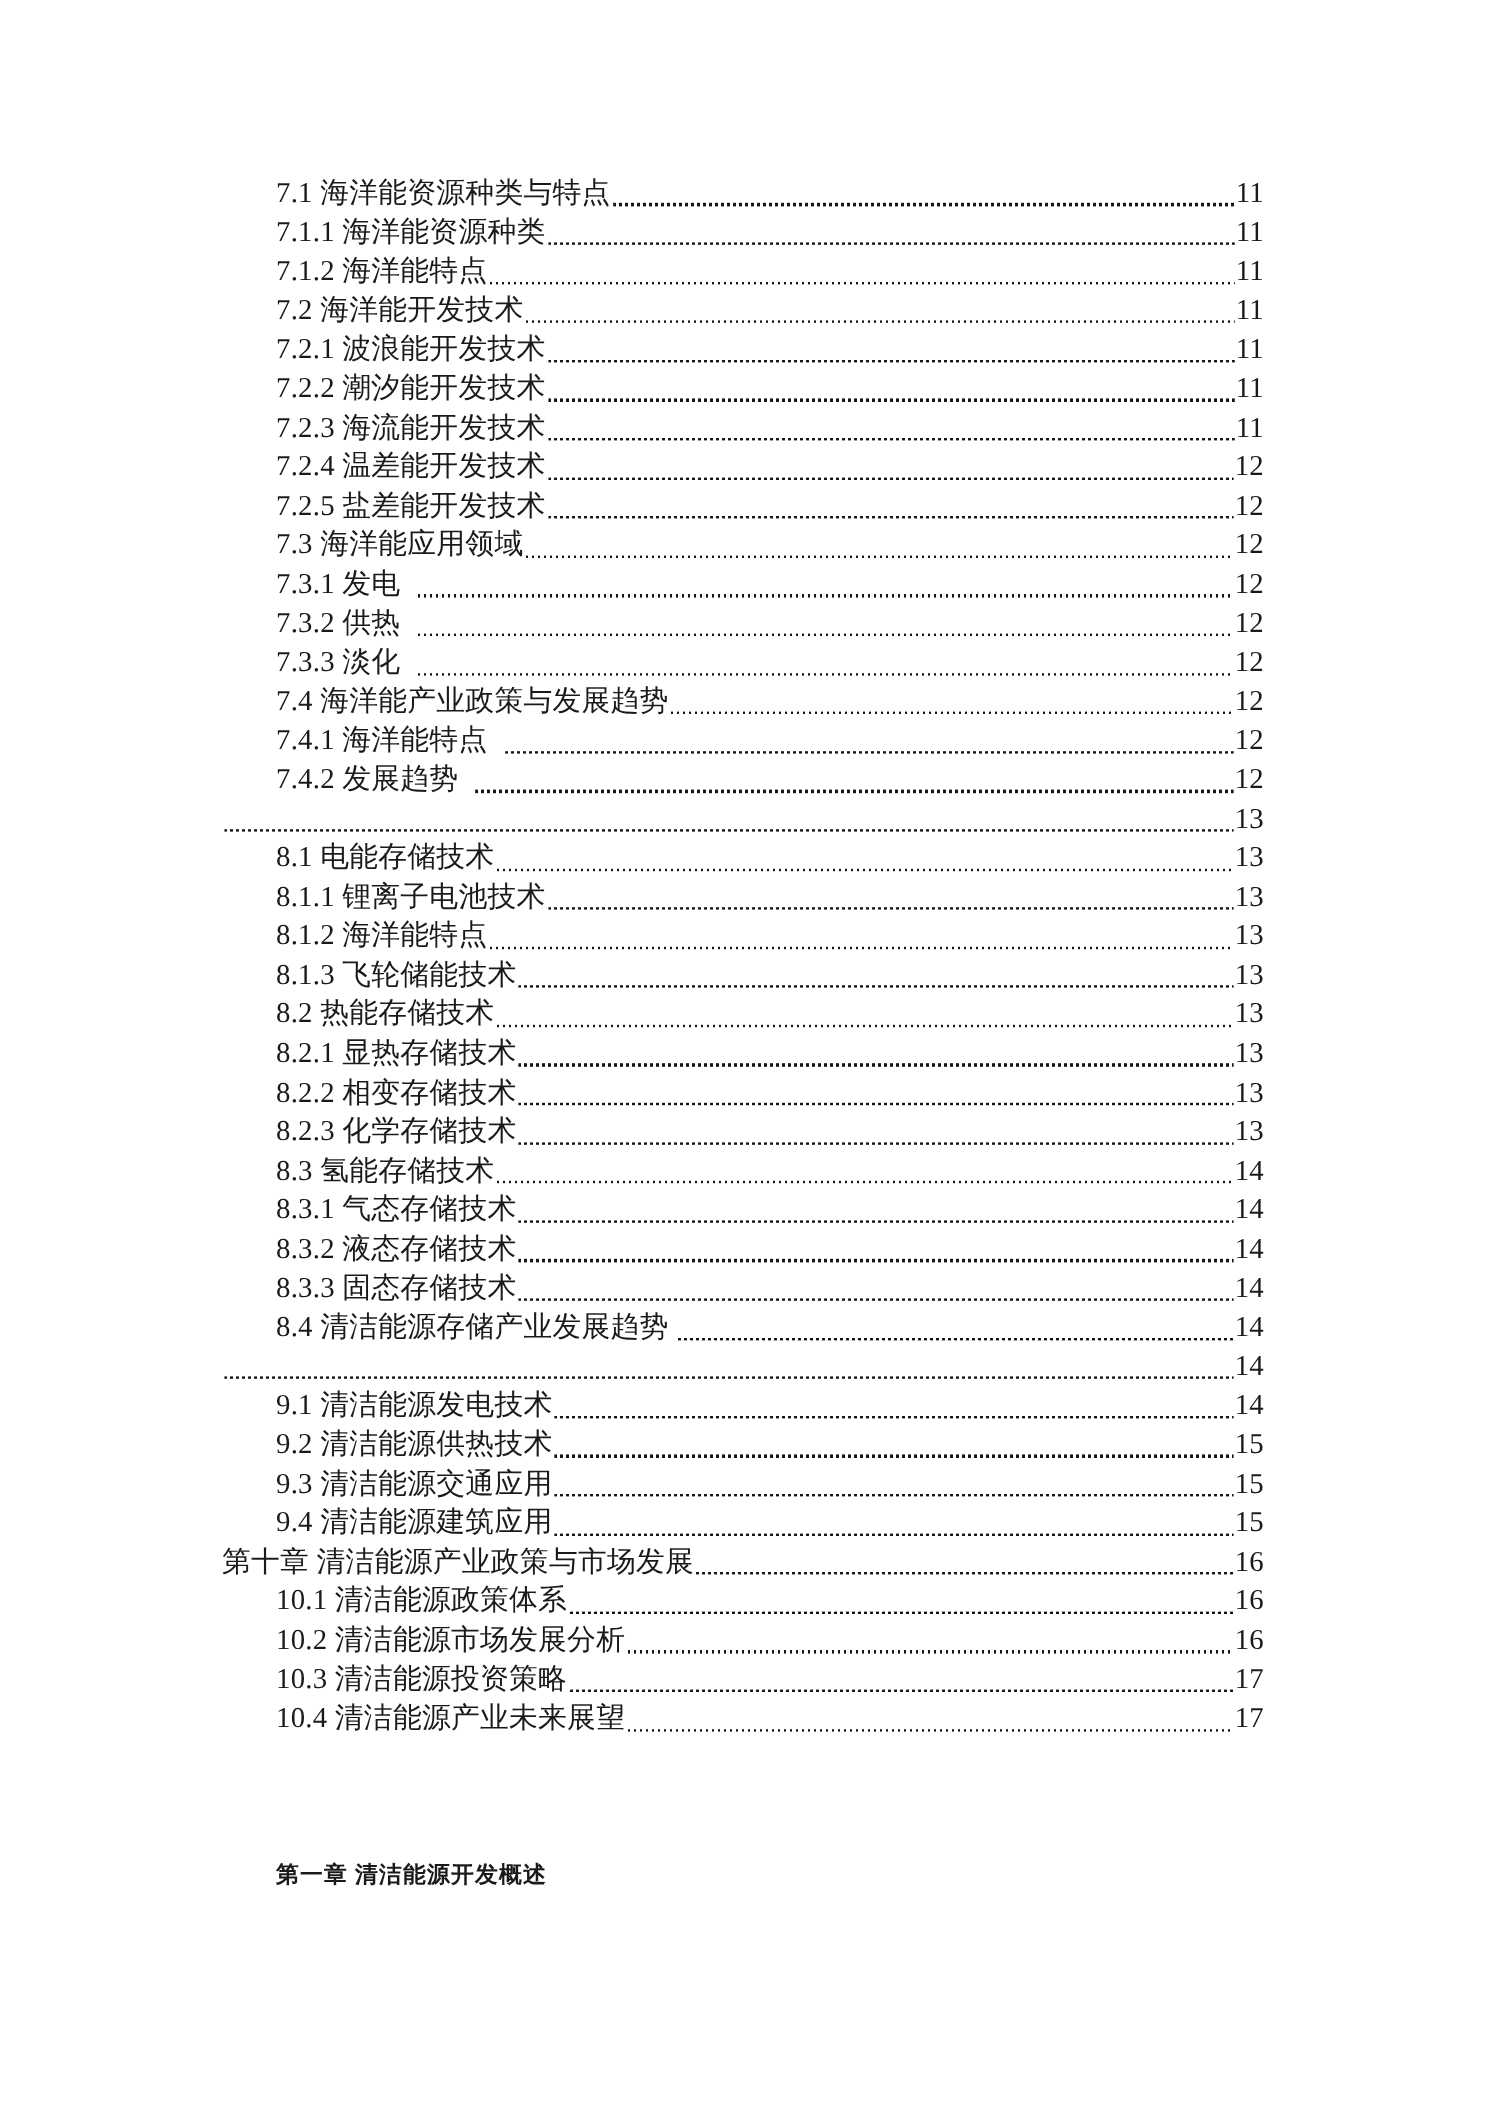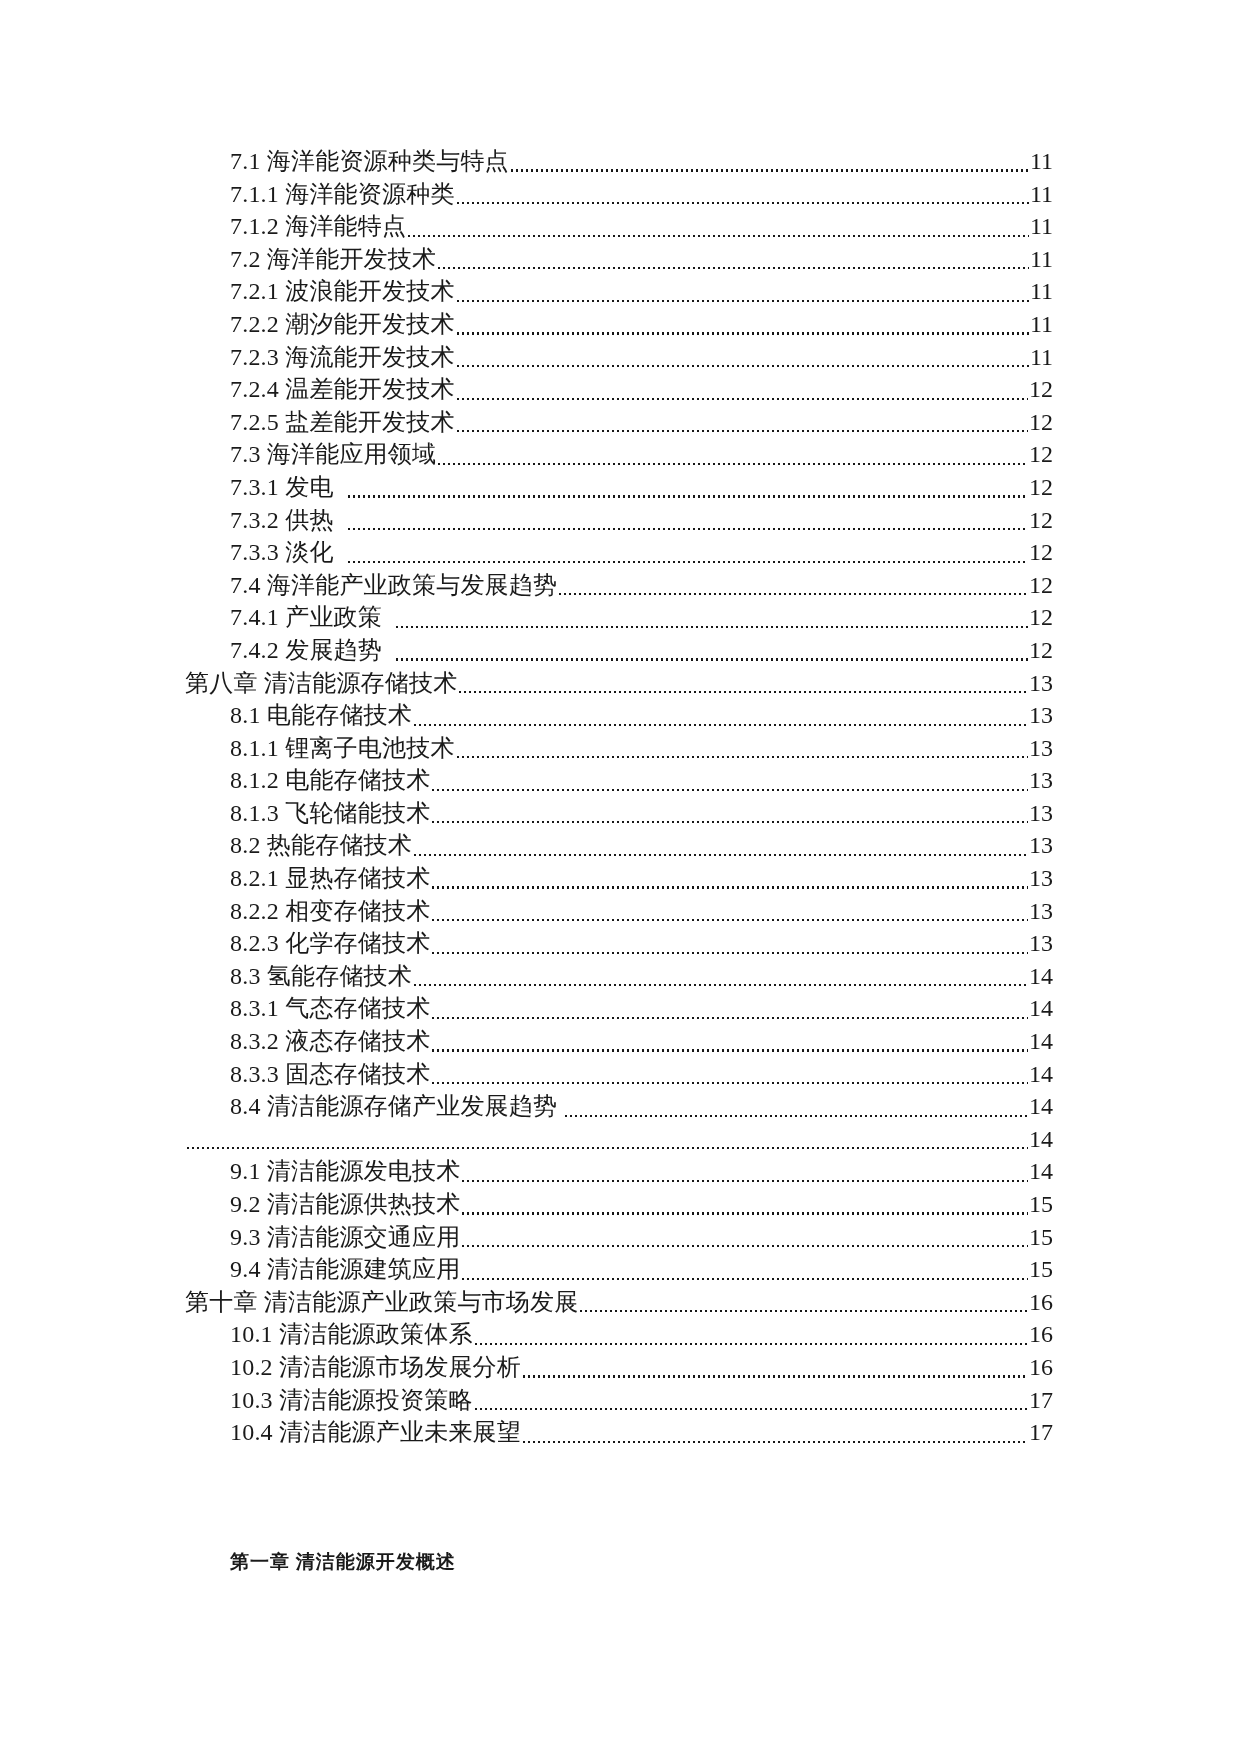--- a/index.html
+++ b/index.html
@@ -130,51 +130,50 @@
       <span class="toc-page">12</span>
     </div>
 
     <div class="toc-row lvl2">
       <span class="toc-label">7.4 海洋能产业政策与发展趋势</span>
       <span class="toc-dots"></span>
       <span class="toc-page">12</span>
     </div>
 
     <div class="toc-row lvl2">
-      <span class="toc-label">7.4.1 产业政策  </span>
+      <span class="toc-label">7.4.1 海洋能特点  </span>
       <span class="toc-dots"></span>
       <span class="toc-page">12</span>
     </div>
 
     <div class="toc-row lvl2">
       <span class="toc-label">7.4.2 发展趋势  </span>
       <span class="toc-dots"></span>
       <span class="toc-page">12</span>
     </div>
 
     <div class="toc-row lvl1">
-      <span class="toc-label">第八章 清洁能源存储技术</span>
       <span class="toc-dots"></span>
       <span class="toc-page">13</span>
     </div>
 
     <div class="toc-row lvl2">
       <span class="toc-label">8.1 电能存储技术</span>
       <span class="toc-dots"></span>
       <span class="toc-page">13</span>
     </div>
 
     <div class="toc-row lvl2">
       <span class="toc-label">8.1.1 锂离子电池技术</span>
       <span class="toc-dots"></span>
       <span class="toc-page">13</span>
     </div>
 
     <div class="toc-row lvl2">
-      <span class="toc-label">8.1.2 电能存储技术</span>
+      <span class="toc-label">8.1.2 海洋能特点</span>
       <span class="toc-dots"></span>
       <span class="toc-page">13</span>
     </div>
 
     <div class="toc-row lvl2">
       <span class="toc-label">8.1.3 飞轮储能技术</span>
       <span class="toc-dots"></span>
       <span class="toc-page">13</span>
     </div>
 

